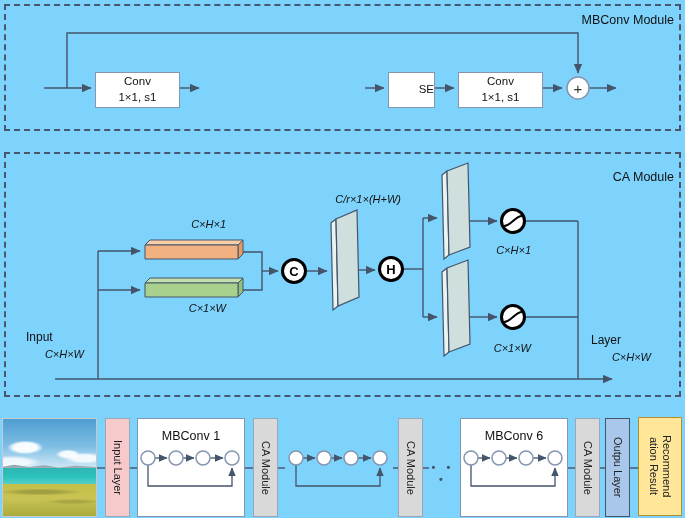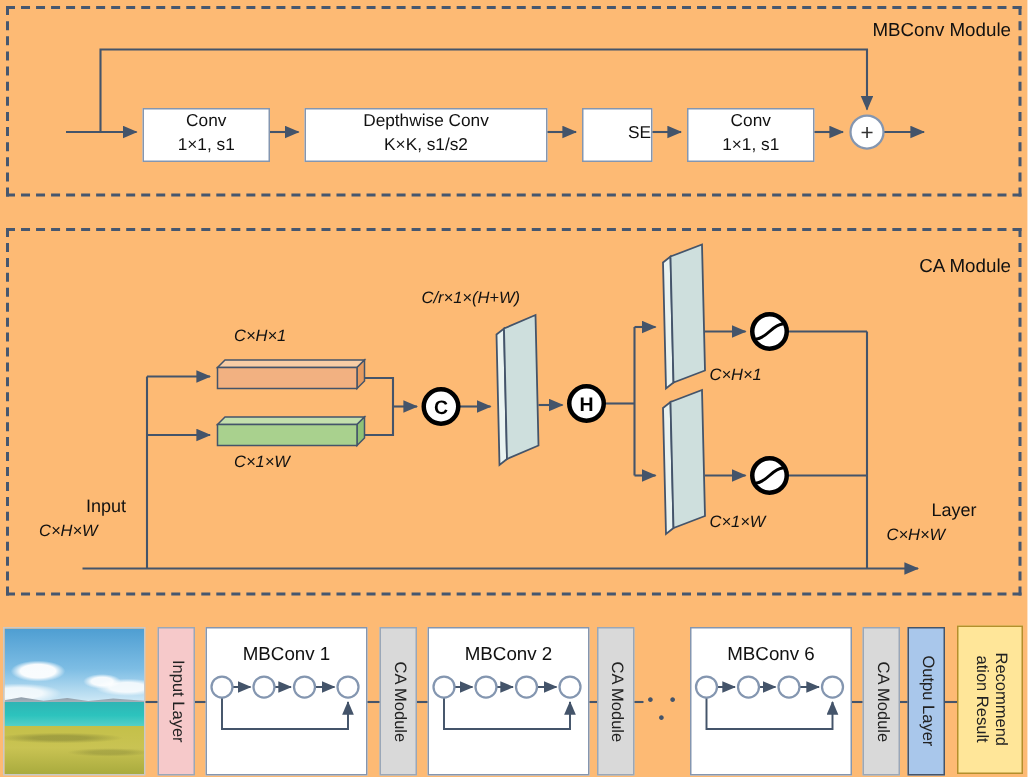--- a/index.html
+++ b/index.html
@@ -1,25 +1,25 @@
 <!DOCTYPE html>
 <html><head>
 <meta charset="utf-8">
 <style>
   html,body{margin:0;padding:0;background:#fff;}
   body{font-family:"Liberation Sans",sans-serif;color:#1a1a1a;}
-  .canvas{position:relative;width:685px;height:518px;background:#fdba74;overflow:hidden;}
+  .canvas{position:relative;width:685px;height:518px;background:#7dd3fc;overflow:hidden;}
   .abs{position:absolute;}
   .dashedbox{border:2px dashed #46576f;box-sizing:border-box;}
   .modtitle{font-size:12.5px;color:#111;text-align:right;}
   .flowbox{background:#fff;border:1px solid #8496B0;box-sizing:border-box;
            display:flex;flex-direction:column;align-items:center;justify-content:center;
            font-size:11.5px;line-height:1.35;color:#111;}
-  .mathlabel{font-style:italic;font-size:11px;text-align:left;color:#111;}
-  .plainlabel{font-size:12px;text-align:right;color:#111;}
+  .mathlabel{font-style:italic;font-size:11px;text-align:right;color:#111;}
+  .plainlabel{font-size:12px;text-align:left;color:#111;}
   .vbox{box-sizing:border-box;display:flex;align-items:center;justify-content:center;}
   .vbox .vtext{writing-mode:vertical-rl;text-orientation:mixed;font-size:11px;line-height:1.2;color:#222;text-align:center;}
   .vbox .vtext span{display:block;}
   .pink{background:#f6c9ca;border:1px solid #9aa7b8;}
   .gray{background:#d9d9d9;border:1px solid #9aa7b8;}
   .blue{background:#a9c7eb;border:1px solid #44546A;}
   .yellow{background:#ffe699;border:1px solid #b38f2d;}
   .mbtitle{font-size:12.5px;text-align:center;color:#111;}
   .dots{font-size:11px;font-weight:bold;color:#44546A;letter-spacing:4px;text-align:center;}
   svg.wires{position:absolute;left:0;top:0;z-index:5;pointer-events:none;}
@@ -47,24 +47,20 @@
 
 <div class="canvas">
 
   <div class="abs dashedbox" style="left:4px;top:4px;width:677px;height:127px;"></div>
   <div class="abs modtitle" style="left:474px;top:13px;width:200px;">MBConv Module</div>
 
   <div class="abs flowbox" style="left:95px;top:72px;width:85px;height:36px;">
     <div>Conv</div>
     <div>1×1, s1</div>
   </div>
-  <div class="abs flowbox" style="left:203px;top:72px;width:162px;height:36px;">
-    <div>Depthwise Conv</div>
-    <div>K×K, s1/s2</div>
-  </div>
   <div class="abs flowbox" style="left:388px;top:72px;width:47px;height:36px;align-items:flex-end;">
     <div>SE</div>
   </div>
   <div class="abs flowbox" style="left:458px;top:72px;width:85px;height:36px;">
     <div>Conv</div>
     <div>1×1, s1</div>
   </div>
 
   <div class="abs dashedbox" style="left:4px;top:152px;width:677px;height:245px;"></div>
   <div class="abs modtitle" style="left:474px;top:170px;width:200px;">CA Module</div>
@@ -89,23 +85,20 @@
 
   <div class="abs vbox pink" style="left:105px;top:418px;width:25px;height:99px;">
     <div class="vtext">Input Layer</div>
   </div>
 
   <div class="abs flowbox" style="left:137px;top:418px;width:108px;height:99px;justify-content:flex-start;">
     <div class="mbtitle" style="margin-top:9px;">MBConv 1</div>
   </div>
   <div class="abs vbox gray" style="left:253px;top:418px;width:25px;height:99px;">
     <div class="vtext">CA Module</div>
-  </div>
-  <div class="abs flowbox" style="left:285px;top:418px;width:108px;height:99px;justify-content:flex-start;">
-    <div class="mbtitle" style="margin-top:9px;">MBConv 2</div>
   </div>
   <div class="abs vbox gray" style="left:398px;top:418px;width:25px;height:99px;">
     <div class="vtext">CA Module</div>
   </div>
   <div class="abs dots" style="left:428px;top:461px;width:30px;">• • •</div>
   <div class="abs flowbox" style="left:460px;top:418px;width:108px;height:99px;justify-content:flex-start;">
     <div class="mbtitle" style="margin-top:9px;">MBConv 6</div>
   </div>
   <div class="abs vbox gray" style="left:575px;top:418px;width:25px;height:99px;">
     <div class="vtext">CA Module</div>

